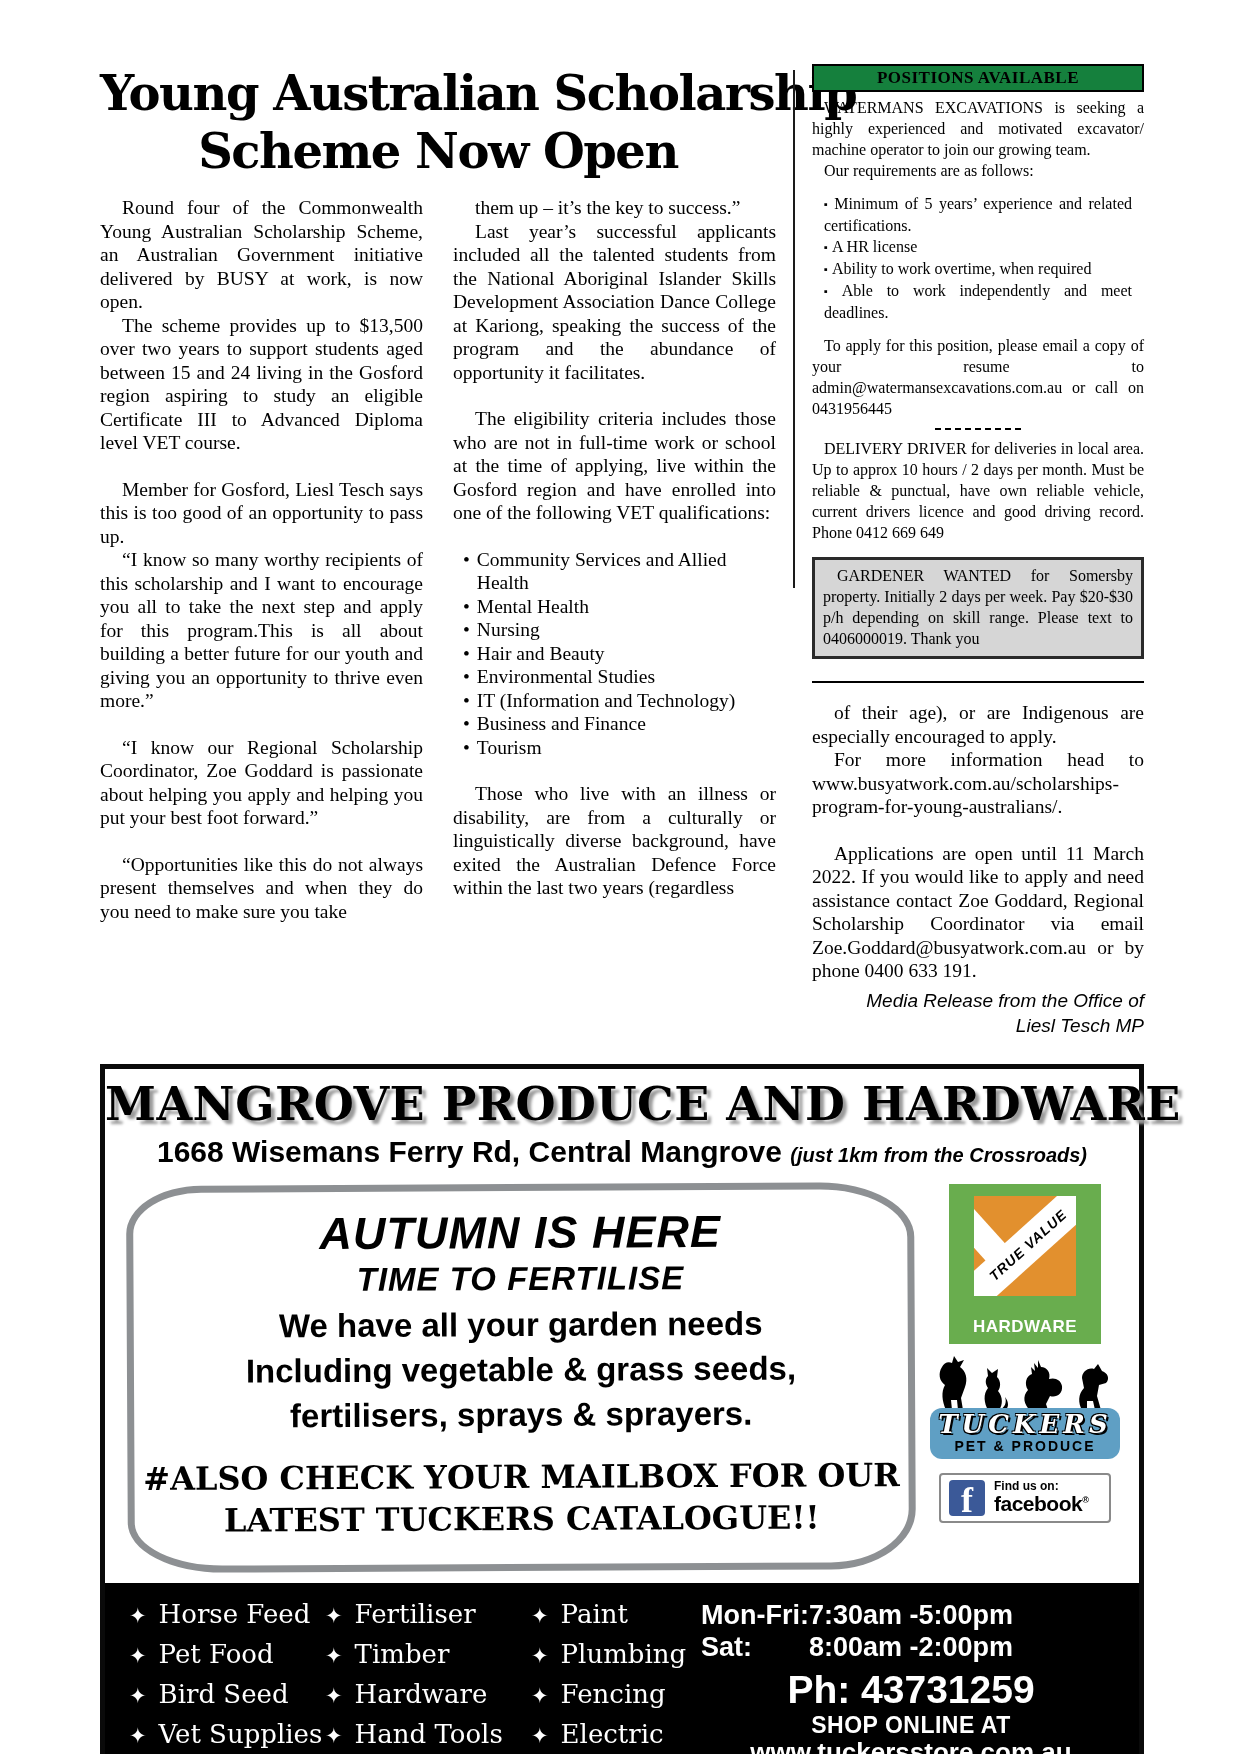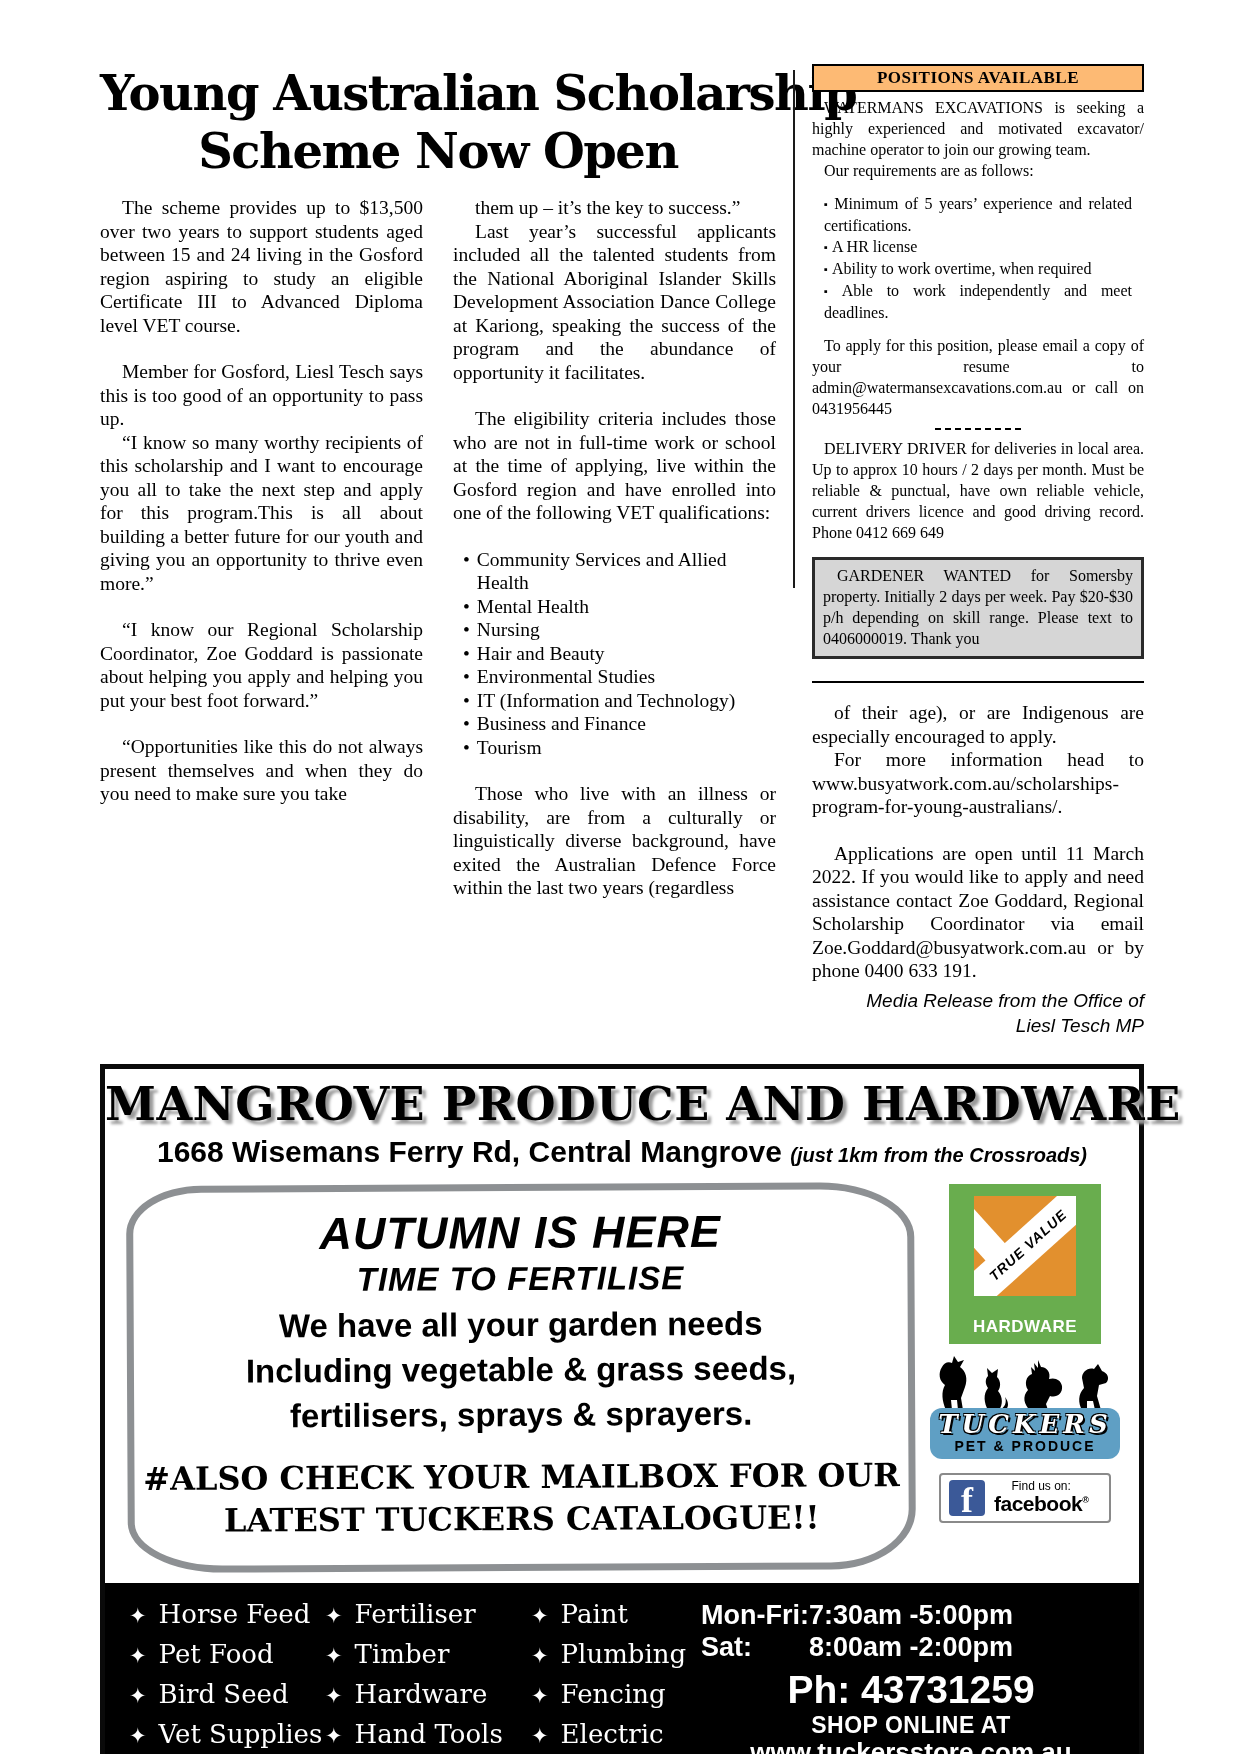--- a/index.html
+++ b/index.html
@@ -17,21 +17,21 @@
   .col { width:323px; flex:0 0 323px; font-size:19.5px; line-height:23.5px; text-align:justify; }
   .col p { margin:0; text-indent:22px; }
   .gap { margin-top:23px !important; }
   ul.vet-list { list-style:none; margin:23px 0 0 0; padding:0 0 0 10px; text-align:left; }
   ul.vet-list li { display:flex; }
   ul.vet-list .dot { margin-right:7px; }
 
   .vdivider { flex:0 0 2px; width:2px; background:#1a1a1a; height:518px; margin:6px 17px 0 17px; }
 
   .rail { width:332px; flex:0 0 332px; }
-  .pa-header { border:2px solid #000; background:#fdba74; text-align:center; font-weight:bold;
+  .pa-header { border:2px solid #000; background:#15803d; text-align:center; font-weight:bold;
                font-size:17px; line-height:22px; padding:1px 0; letter-spacing:0.5px; }
   .rail .ad-p { margin:0; font-size:16px; line-height:21px; text-align:justify; overflow-wrap:anywhere; }
   .rail .ad-p.ind { text-indent:12px; }
   .rail .first { margin-top:5px; }
   ul.req-list { list-style:none; margin:12px; padding:0; }
   ul.req-list li { font-size:16px; line-height:21px; text-align:justify; }
   ul.req-list .sq { font-size:11px; vertical-align:1px; margin-right:4px; }
   .dashes { width:86px; border-top:2px dashed #000; margin:9px auto 8px auto; }
   .gardener-box { margin-top:14px; border:3px solid #2a2a2a; background:#d6d6d6; padding:5px 8px 7px 8px; }
   .gardener-box p { margin:0; font-size:16px; line-height:21px; text-align:justify; text-indent:14px; }
@@ -73,21 +73,21 @@
   .tuckers-banner { width:190px; background:#5f9fc4; border-radius:12px; text-align:center; padding:2px 0 5px 0; margin-top:-4px; }
   .tuckers-name { font-family:"DejaVu Serif", serif; font-weight:bold; font-style:italic; font-size:26px; line-height:28px;
                   color:#fff; letter-spacing:4px; text-shadow:2px 2px 0 #000, -1px -1px 0 #000, 1px -1px 0 #000, -1px 1px 0 #000; }
   .tuckers-sub { font-family:"Liberation Sans", sans-serif; font-weight:bold; font-size:14px; color:#000000; letter-spacing:2px; }
   .fb-badge { margin-top:14px; background:#fff; border:2px solid #8a8a8a; border-radius:4px; width:172px;
               padding:5px 8px; display:flex; align-items:center; gap:9px; box-sizing:border-box; }
   .fb-f { width:36px; height:36px; flex:0 0 36px; background:#3b5998; border-radius:4px; color:#fff;
           font-family:"Liberation Serif", serif; font-weight:bold; font-size:36px; line-height:40px;
           display:flex; justify-content:center; overflow:hidden; }
   .fb-text { font-family:"Liberation Sans", sans-serif; line-height:1.05; }
-  .fb-find { font-size:12px; font-weight:normal;text-align:center; }
+  .fb-find { font-size:12px; font-weight:bold; }
   .fb-name { font-size:21px; font-weight:bold; letter-spacing:-0.5px; }
   .fb-name sup { font-size:9px; }
 
   .black-bar { background:#000; color:#fff; display:flex; padding:16px 18px 18px 24px; }
   .items-col { display:flex; flex-direction:column; font-family:"DejaVu Serif", serif; font-size:26px; line-height:30px; }
   .items-col.c1 { width:196px; } .items-col.c2 { width:206px; } .items-col.c3 { width:170px; }
   .bar-item { display:flex; align-items:baseline; margin-bottom:8px; }
   .bar-item .st { margin-right:12px; font-size:21px; font-family:"DejaVu Sans", sans-serif; }
   .bar-item.cont { padding-left:33px; }
   .contact { flex:1; font-family:"Liberation Sans", sans-serif; font-weight:bold; }
@@ -105,20 +105,21 @@
 
     <div class="top">
 
       <div class="article-main">
         <h1 class="headline">
           <span>Young Australian Scholarship</span>
           <span>Scheme Now Open</span>
         </h1>
         <div class="cols">
           <div class="col">
+            <p>Round four of the Commonwealth Young Australian Scholarship Scheme, an Australian Government initiative delivered by BUSY at work, is now open.</p>
             <p>The scheme provides up to $13,500 over two years to support students aged between 15 and 24 living in the Gosford region aspiring to study an eligible Certificate III to Advanced Diploma level VET course.</p>
             <p class="gap">Member for Gosford, Liesl Tesch says this is too good of an opportunity to pass up.</p>
             <p>“I know so many worthy recipients of this scholarship and I want to encourage you all to take the next step and apply for this program.This is all about building a better future for our youth and giving you an opportunity to thrive even more.”</p>
             <p class="gap">“I know our Regional Scholarship Coordinator, Zoe Goddard is passionate about helping you apply and helping you put your best foot forward.”</p>
             <p class="gap">“Opportunities like this do not always present themselves and when they do you need to make sure you take</p>
           </div>
           <div class="col">
             <p>them up – it’s the key to success.”</p>
             <p>Last year’s successful applicants included all the talented students from the National Aboriginal Islander Skills Development Association Dance College at Kariong, speaking the success of the program and the abundance of opportunity it facilitates.</p>
             <p class="gap">The eligibility criteria includes those who are not in full-time work or school at the time of applying, live within the Gosford region and have enrolled into one of the following VET qualifications:</p>

